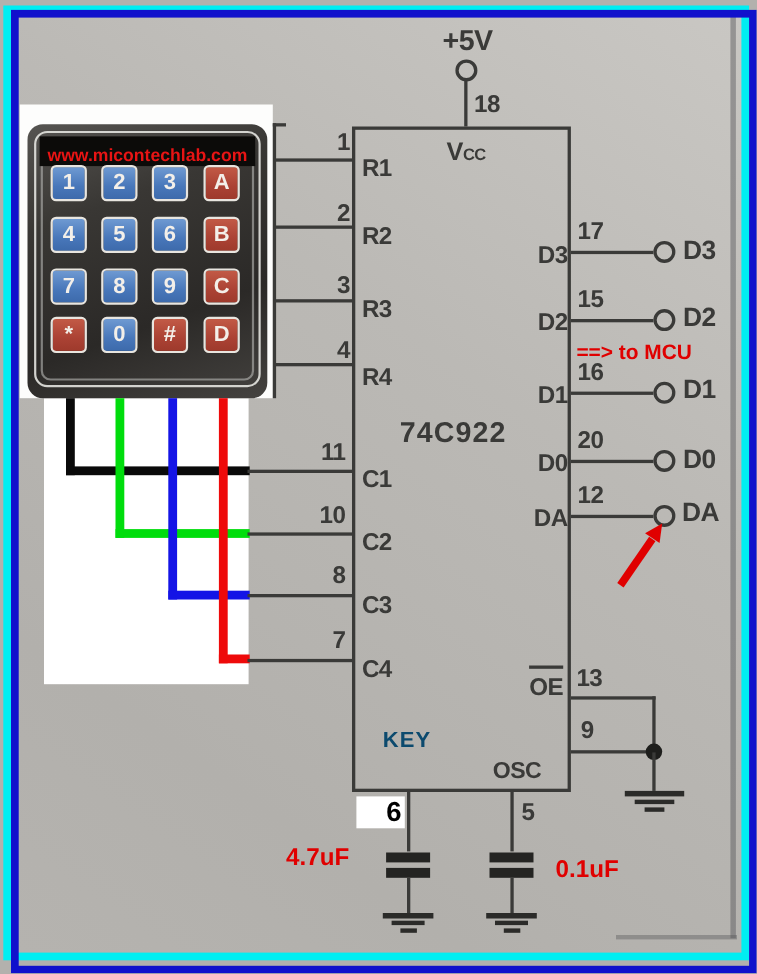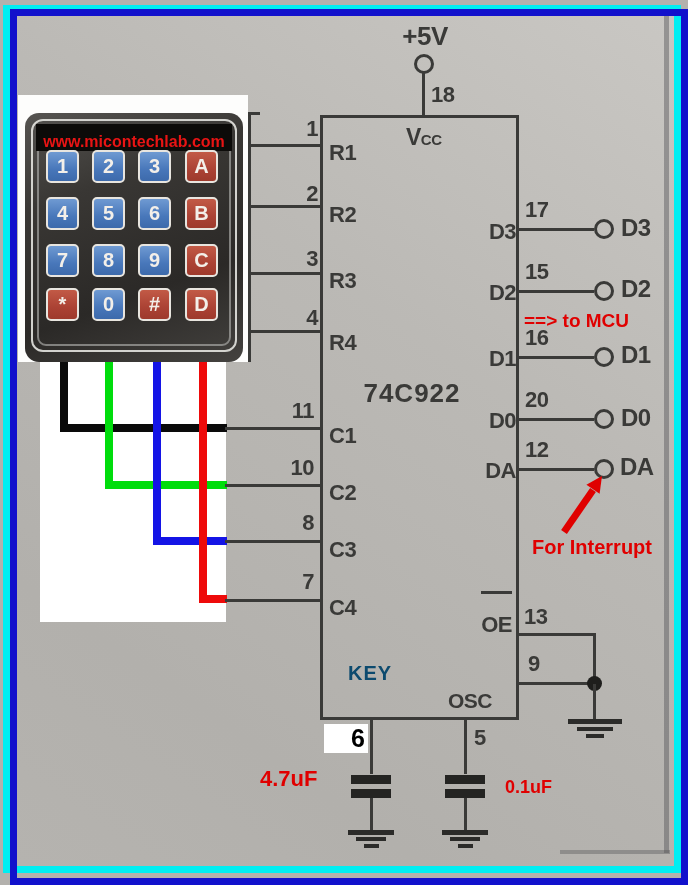--- a/index.html
+++ b/index.html
@@ -18,21 +18,21 @@
   .ink{position:absolute;background:#3a3a38;}
   .ic-box{position:absolute;left:320px;top:115px;width:199px;height:605px;
           border:3px solid #3a3a38;box-sizing:border-box;background:transparent;}
   .lbl{position:absolute;font-weight:bold;font-size:22px;color:#3a3a38;letter-spacing:-.5px;white-space:nowrap;line-height:24px;}
   .num-r{text-align:right;}
   .term{position:absolute;width:14px;height:14px;border:3px solid #3a3a38;border-radius:50%;background:transparent;}
   .dot{position:absolute;width:15px;height:15px;border-radius:50%;background:#1e1e1c;}
   .gnd{position:absolute;background:#2b2b29;}
   .cap{position:absolute;width:40px;height:9px;background:#242422;}
   .red-note{position:absolute;font-weight:bold;font-size:20px;color:#e00000;white-space:nowrap;}
-  .oe-text{border-top:3px solid #3a3a38;padding-top:18px;}
+  .oe-text{border-top:3px solid #3a3a38;padding-top:4px;}
   .vcc-sub{font-size:15px;font-weight:bold;}
   
   .photo-white{position:absolute;left:18px;top:95px;width:230px;height:267px;background:#fdfdfc;}
   .photo-white-lower{position:absolute;left:40px;top:362px;width:186px;height:260px;background:#ffffff;}
   .kp-body{position:absolute;left:25px;top:113px;width:218px;height:249px;border-radius:14px;
            background:linear-gradient(160deg,#565451 0%,#393734 30%,#2b2927 68%,#44423f 100%);}
   .kp-bezel1{position:absolute;left:31px;top:119px;width:206px;height:233px;border:2px solid rgba(228,228,224,.9);
              border-radius:12px;box-sizing:border-box;}
   .kp-bezel2{position:absolute;left:37px;top:125px;width:194px;height:221px;border:2px solid rgba(175,175,172,.65);
              border-radius:9px;box-sizing:border-box;}
@@ -157,21 +157,20 @@
   <div class="term" style="left:594px;top:347px"></div>
   <div class="term" style="left:594px;top:409px"></div>
   <div class="term" style="left:594px;top:459px"></div>
   <div class="lbl" style="left:621px;top:216px;font-size:24px">D3</div>
   <div class="lbl" style="left:621px;top:277px;font-size:24px">D2</div>
   <div class="lbl" style="left:621px;top:343px;font-size:24px">D1</div>
   <div class="lbl" style="left:621px;top:406px;font-size:24px">D0</div>
   <div class="lbl" style="left:620px;top:455px;font-size:24px">DA</div>
 
   <div class="red-note" style="left:524px;top:310px;font-size:19px">==&gt; to MCU</div>
-  <div class="red-note" style="left:532px;top:536px">For Interrupt</div>
   <svg class="abs" style="left:552px;top:470px" width="60" height="70" viewBox="0 0 60 70">
     <line x1="12" y1="62" x2="41" y2="20" stroke="#e00000" stroke-width="7"></line>
     <polygon points="50,6 47.6,23.7 34.4,14.7" fill="#e00000"></polygon>
   </svg>
 
   <div class="lbl" style="left:470px;top:613px;width:42px;text-align:right"><span class="oe-text">OE</span></div>
   <div class="lbl" style="left:524px;top:605px">13</div>
   <div class="ink" style="left:519px;top:633px;width:77px;height:3px"></div>
   <div class="ink" style="left:593px;top:633px;width:3px;height:51px"></div>
   <div class="lbl" style="left:528px;top:652px">9</div>
@@ -198,17 +197,17 @@
   <div class="red-note" style="left:260px;top:766px;font-size:22px">4.7uF</div>
 
   <div class="ink" style="left:464px;top:720px;width:3px;height:54px"></div>
   <div class="lbl" style="left:474px;top:726px">5</div>
   <div class="cap" style="left:445px;top:775px"></div>
   <div class="cap" style="left:445px;top:789px"></div>
   <div class="ink" style="left:464px;top:798px;width:3px;height:32px"></div>
   <div class="gnd" style="left:442px;top:830px;width:46px;height:5px"></div>
   <div class="gnd" style="left:450px;top:837px;width:30px;height:4px"></div>
   <div class="gnd" style="left:458px;top:844px;width:15px;height:4px"></div>
-  <div class="red-note" style="left:505px;top:777px;font-size:18px">0.1uF</div>
+  <div class="red-note" style="left:505px;top:777px;font-size:22px">0.1uF</div>
 
   <div class="frame-cyan"></div>
   <div class="frame-blue"></div>
 </div>
 
 </body></html>

